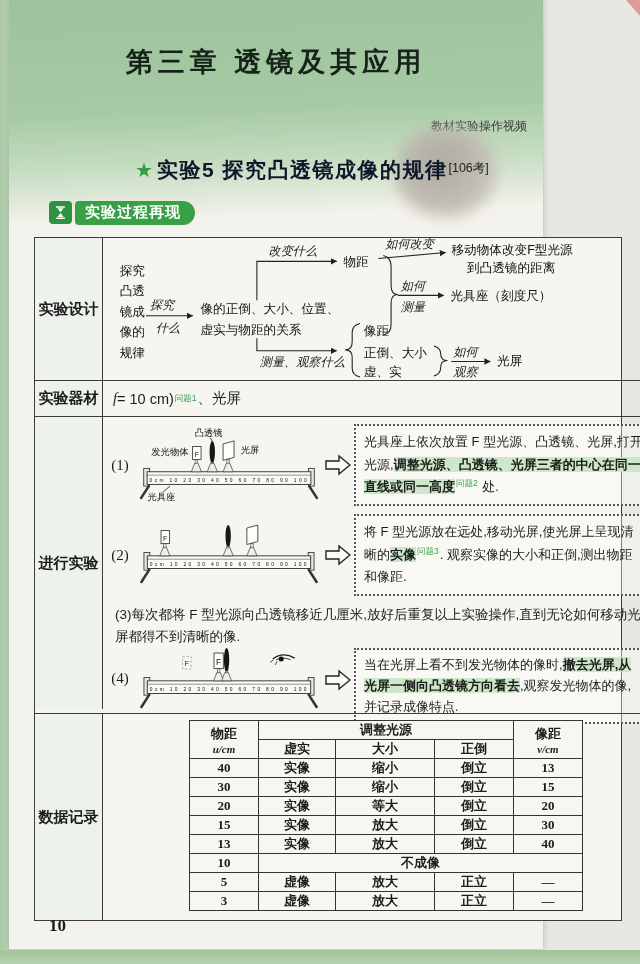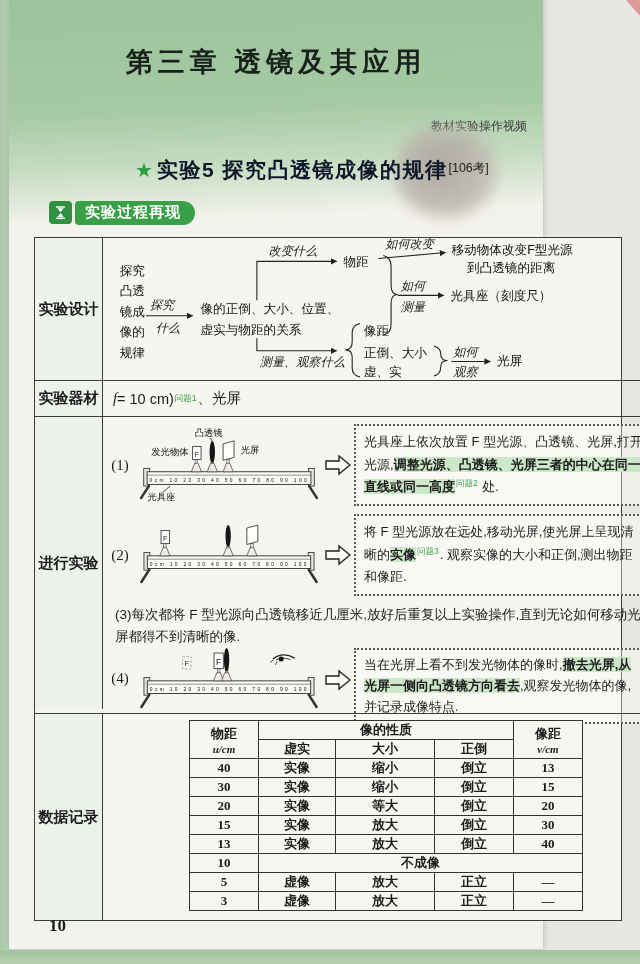--- a/index.html
+++ b/index.html
@@ -280,21 +280,21 @@
 
       <div class="olabel rt" style="height:206px">数据记录</div>
       <div class="ocell rt" style="height:206px">
         <table class="dt">
           <tbody>
               <tr>
             <th rowspan="2" style="width:56px">
               <div>物距</div>
               <div class="unit">u/cm</div>
             </th>
-            <th colspan="3">像的性质</th>
+            <th colspan="3">调整光源</th>
             <th rowspan="2" style="width:56px">
               <div>像距</div>
               <div class="unit">v/cm</div>
             </th>
           </tr>
           <tr>
             <th style="width:64px">虚实</th>
             <th style="width:86px">大小</th>
             <th style="width:66px">正倒</th>
           </tr>

